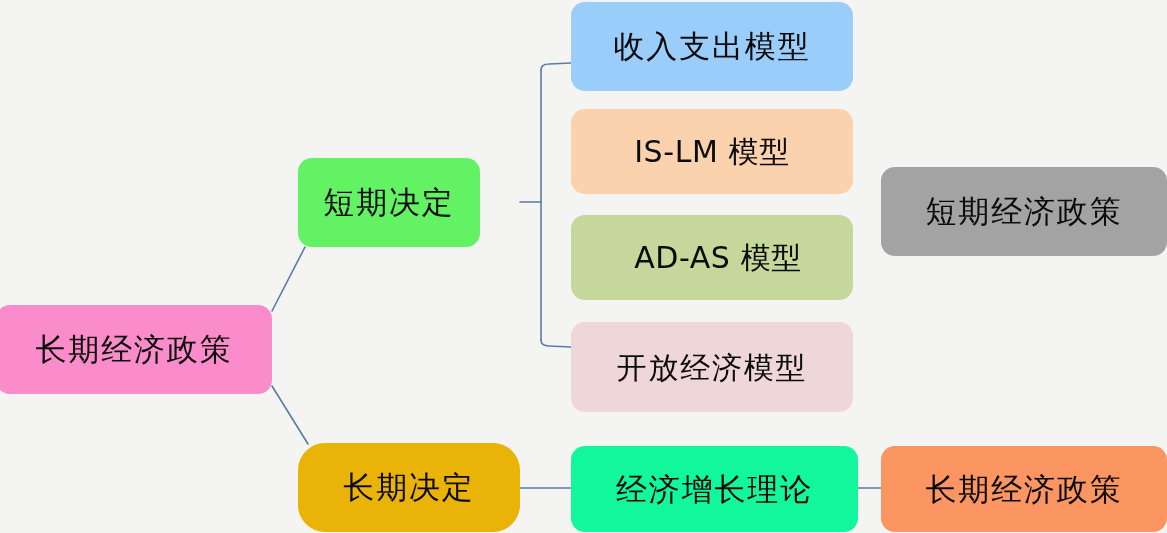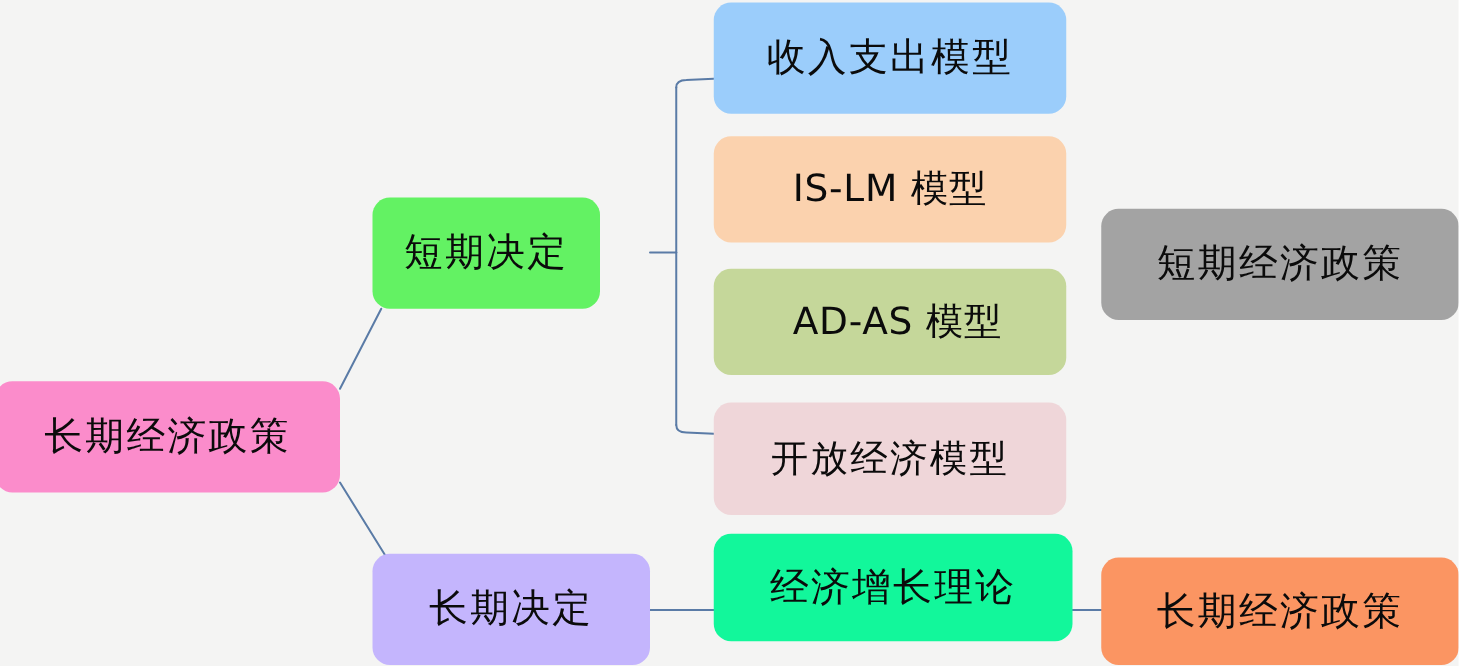--- a/index.html
+++ b/index.html
@@ -48,21 +48,21 @@
 
   
   #node-root          { left: -4px;  top: 305px; width: 276px; height: 89px;  font-size: 31px; background: #FB8CCB; }
   #node-short-term    { left: 298px; top: 158px; width: 182px; height: 89px;  font-size: 31px; background: #63F263; }
   #node-long-term     { left: 298px; top: 443px; width: 222px; height: 89px;  font-size: 31px; background: #C48CF7; }
   #node-income-expend { left: 571px; top: 2px;   width: 282px; height: 89px;  font-size: 31px; background: #9BCDFB; }
   #node-is-lm         { left: 571px; top: 109px; width: 282px; height: 85px;  font-size: 30px; background: #FBD2AE; }
   #node-ad-as         { left: 571px; top: 215px; width: 282px; height: 85px;  font-size: 30px; background: #C5D79A; }
   #node-open-economy  { left: 571px; top: 322px; width: 282px; height: 90px;  font-size: 30px; background: #EFD6D9; }
   #node-short-policy  { left: 881px; top: 167px; width: 286px; height: 89px;  font-size: 31px; background: #FAF500; }
-  #node-growth-theory { left: 571px; top: 427px; width: 287px; height: 86px;  font-size: 31px; background: #12F79B; }
+  #node-growth-theory { left: 571px; top: 446px; width: 287px; height: 86px;  font-size: 31px; background: #12F79B; }
   #node-long-policy   { left: 881px; top: 446px; width: 286px; height: 86px;  font-size: 31px; background: #FB9562; }
 </style>
 </head>
 <body>
 
 <div id="canvas" style="background: rgb(244, 244, 243);">
 
   <svg id="connectors" viewBox="0 0 1167 533" xmlns="http://www.w3.org/2000/svg">
     <g fill="none" stroke="#5A7BA6" stroke-width="1.6" stroke-linecap="round">
 
@@ -83,21 +83,21 @@
   </svg>
 
   <div class="node" id="node-root" style="background: rgb(251, 140, 203);">
     <span class="node-label">长期经济政策</span>
   </div>
 
   <div class="node" id="node-short-term" style="background: rgb(99, 242, 99);">
     <span class="node-label">短期决定</span>
   </div>
 
-  <div class="node" id="node-long-term" style="background: #c4b5fd;">
+  <div class="node" id="node-long-term" style="background: #eab308; border-radius: 27px;">
     <span class="node-label">长期决定</span>
   </div>
 
   <div class="node" id="node-income-expend" style="background: rgb(155, 205, 251);">
     <span class="node-label">收入支出模型</span>
   </div>
 
   <div class="node has-latin" id="node-is-lm" style="background: rgb(251, 210, 174);">
     <span class="node-label">IS-LM 模型</span>
   </div>

